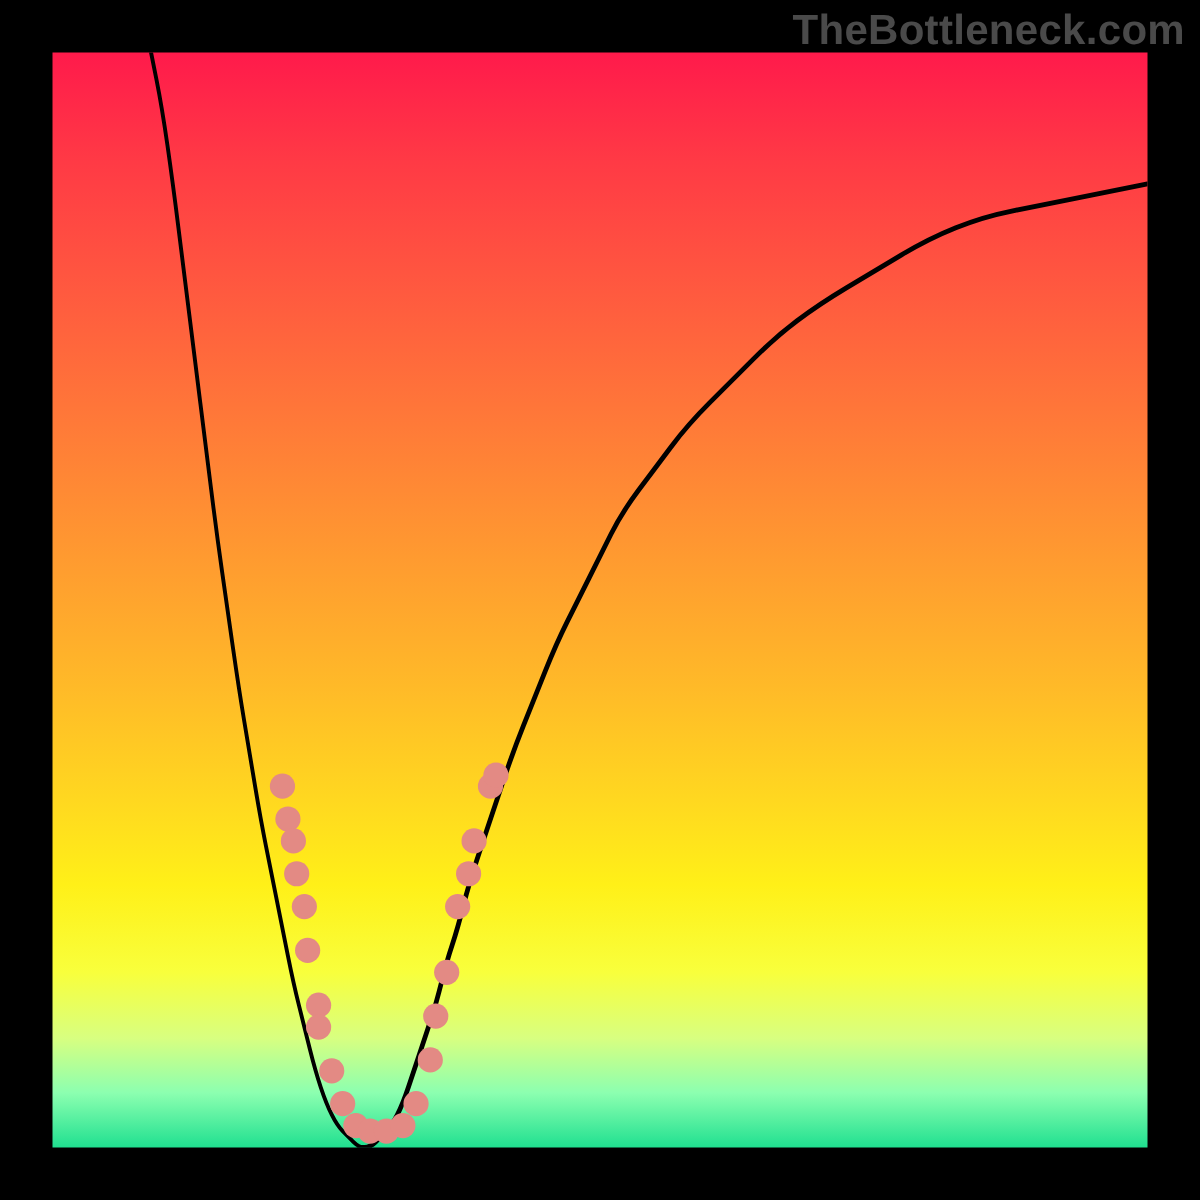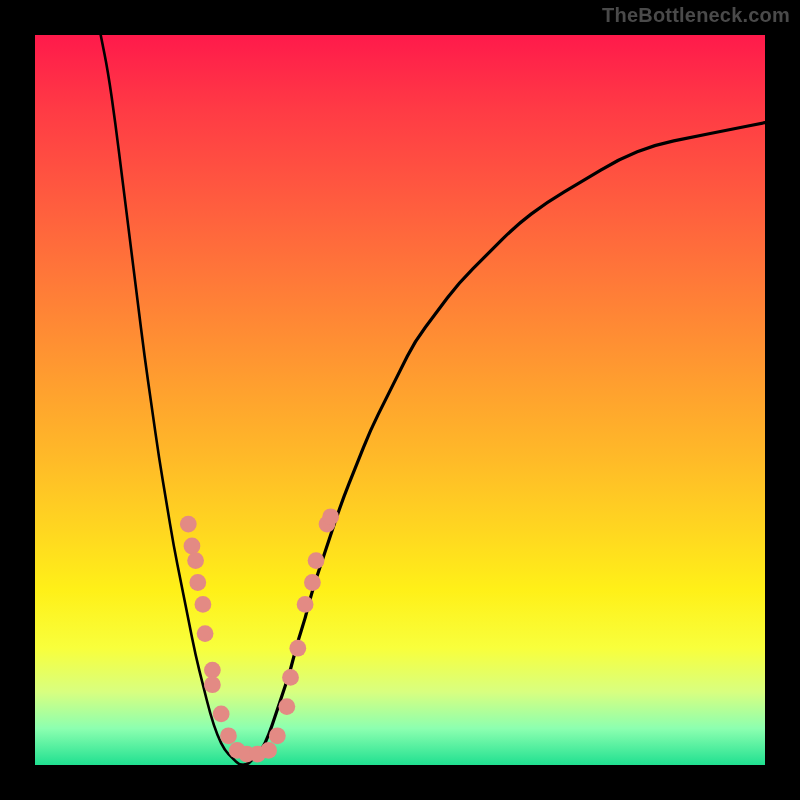--- a/index.html
+++ b/index.html
@@ -36,21 +36,21 @@
       #d8ff80 90%,
       #8cffb0 95%,
       #20e090 100%
     );
   }
   .watermark {
     position: absolute;
     top: 4px;
     right: 10px;
     color: #4a4a4a;
-    font-size: 20px;
+    font-size: 28px;
     font-weight: 600;
     letter-spacing: 0.2px;
     user-select: none;
   }
   svg.curve-layer {
     position: absolute;
     left: 0;
     top: 0;
     width: 730px;
     height: 730px;

